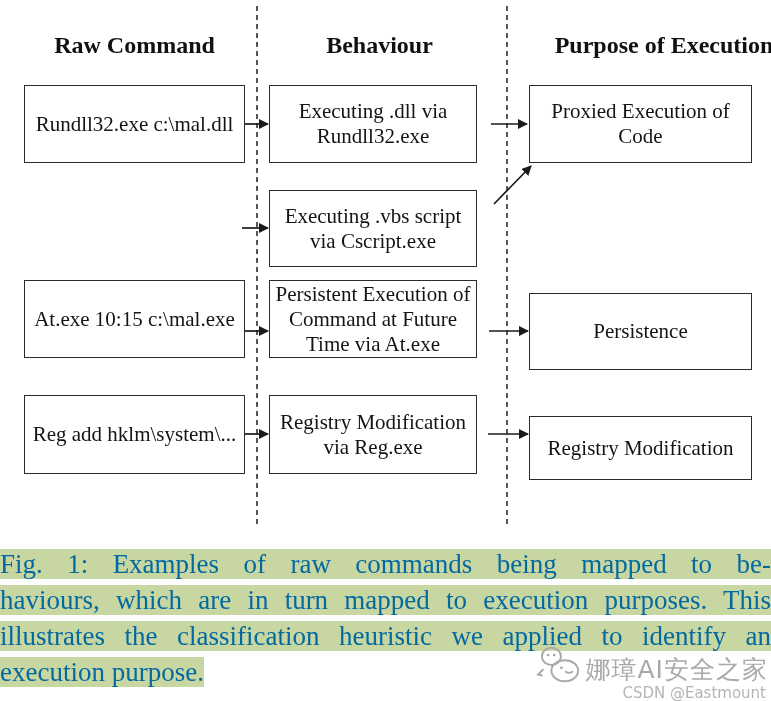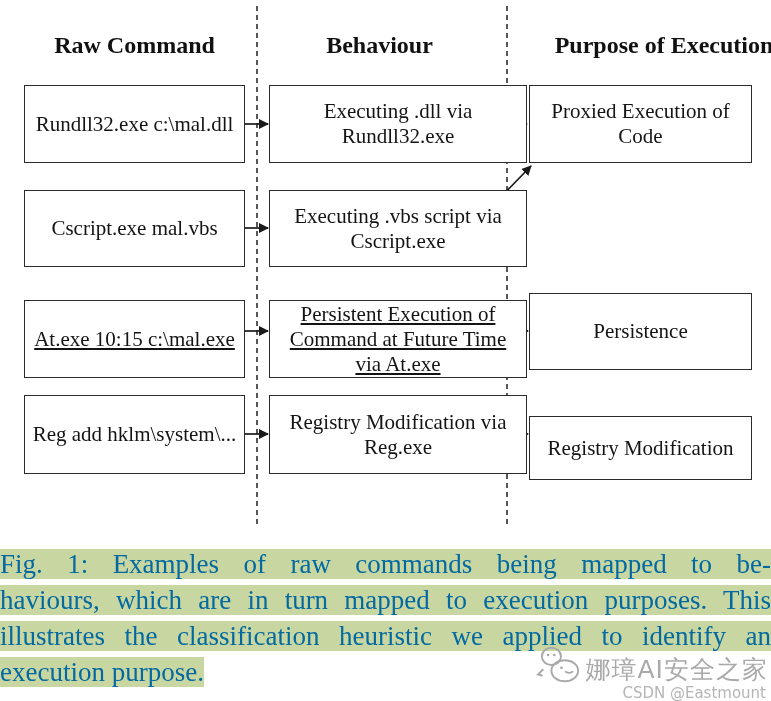--- a/index.html
+++ b/index.html
@@ -17,25 +17,25 @@
   }
   .hdr1{left:24px;width:221px;font-family:Liberation Serif, serif;}
   .hdr2{left:269px;width:221px;}
   .hdr3{left:534px;width:260px;}
   .dbox{
     position:absolute;box-sizing:border-box;border:1.7px solid #2b2b2b;background:#fff;
     display:flex;align-items:center;justify-content:center;text-align:center;
     font-size:21px;line-height:25px;padding:2px 5px;color:#141414;
   }
   .c1{left:24px;width:221px;}
-  .c2{left:269px;width:258px;}
+  .c2{left:269px;width:208px;}
   .c3{left:529px;width:223px;}
   .r1{top:85px;height:78px;}
   .r2{top:190px;height:77px;}
-  .r3{top:300px;height:78px;text-decoration:underline;}
+  .r3{top:280px;height:78px;}
   .r4{top:395px;height:79px;}
   .p2{top:293px;height:77px;}
   .p3{top:408px;height:64px;margin-top:8px;}
   
   .caption{position:absolute;left:0;top:549px;width:771px;font-size:27px;color:#0369a1;}
   .cap-line{
     height:30px;line-height:30px;background:#c8d7a2;margin-bottom:6px;
     overflow:visible;white-space:nowrap;
   }
   .cap-just{white-space:normal;text-align:justify;text-align-last:justify;}
@@ -68,21 +68,20 @@
     <line class="arr" x1="489" y1="331" x2="528" y2="331"></line>
     <line class="arr" x1="241" y1="434" x2="268" y2="434"></line>
     <line class="arr" x1="488" y1="434" x2="528" y2="434"></line>
   </svg>
 
   <div class="col-header hdr1">Raw Command</div>
   <div class="col-header hdr2">Behaviour</div>
   <div class="col-header hdr3">Purpose of Execution</div>
 
   <div class="dbox c1 r1">Rundll32.exe c:\mal.dll</div>
-  <div class="dbox c1 r2">Cscript.exe mal.vbs</div>
   <div class="dbox c1 r3">At.exe 10:15 c:\mal.exe</div>
   <div class="dbox c1 r4">Reg add hklm\system\...</div>
 
   <div class="dbox c2 r1">Executing .dll via Rundll32.exe</div>
   <div class="dbox c2 r2">Executing .vbs script via Cscript.exe</div>
   <div class="dbox c2 r3">Persistent Execution of Command at Future Time via At.exe</div>
   <div class="dbox c2 r4">Registry Modification via Reg.exe</div>
 
   <div class="dbox c3 r1">Proxied Execution of Code</div>
   <div class="dbox c3 p2">Persistence</div>

